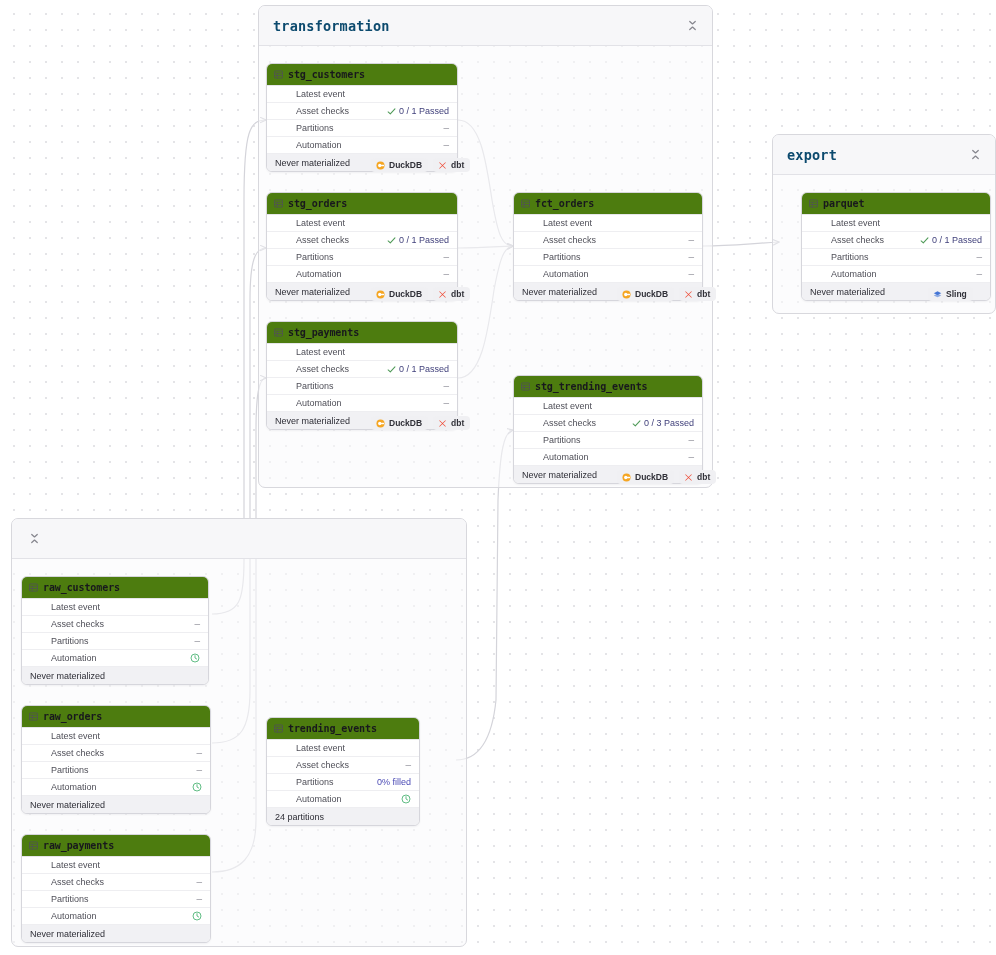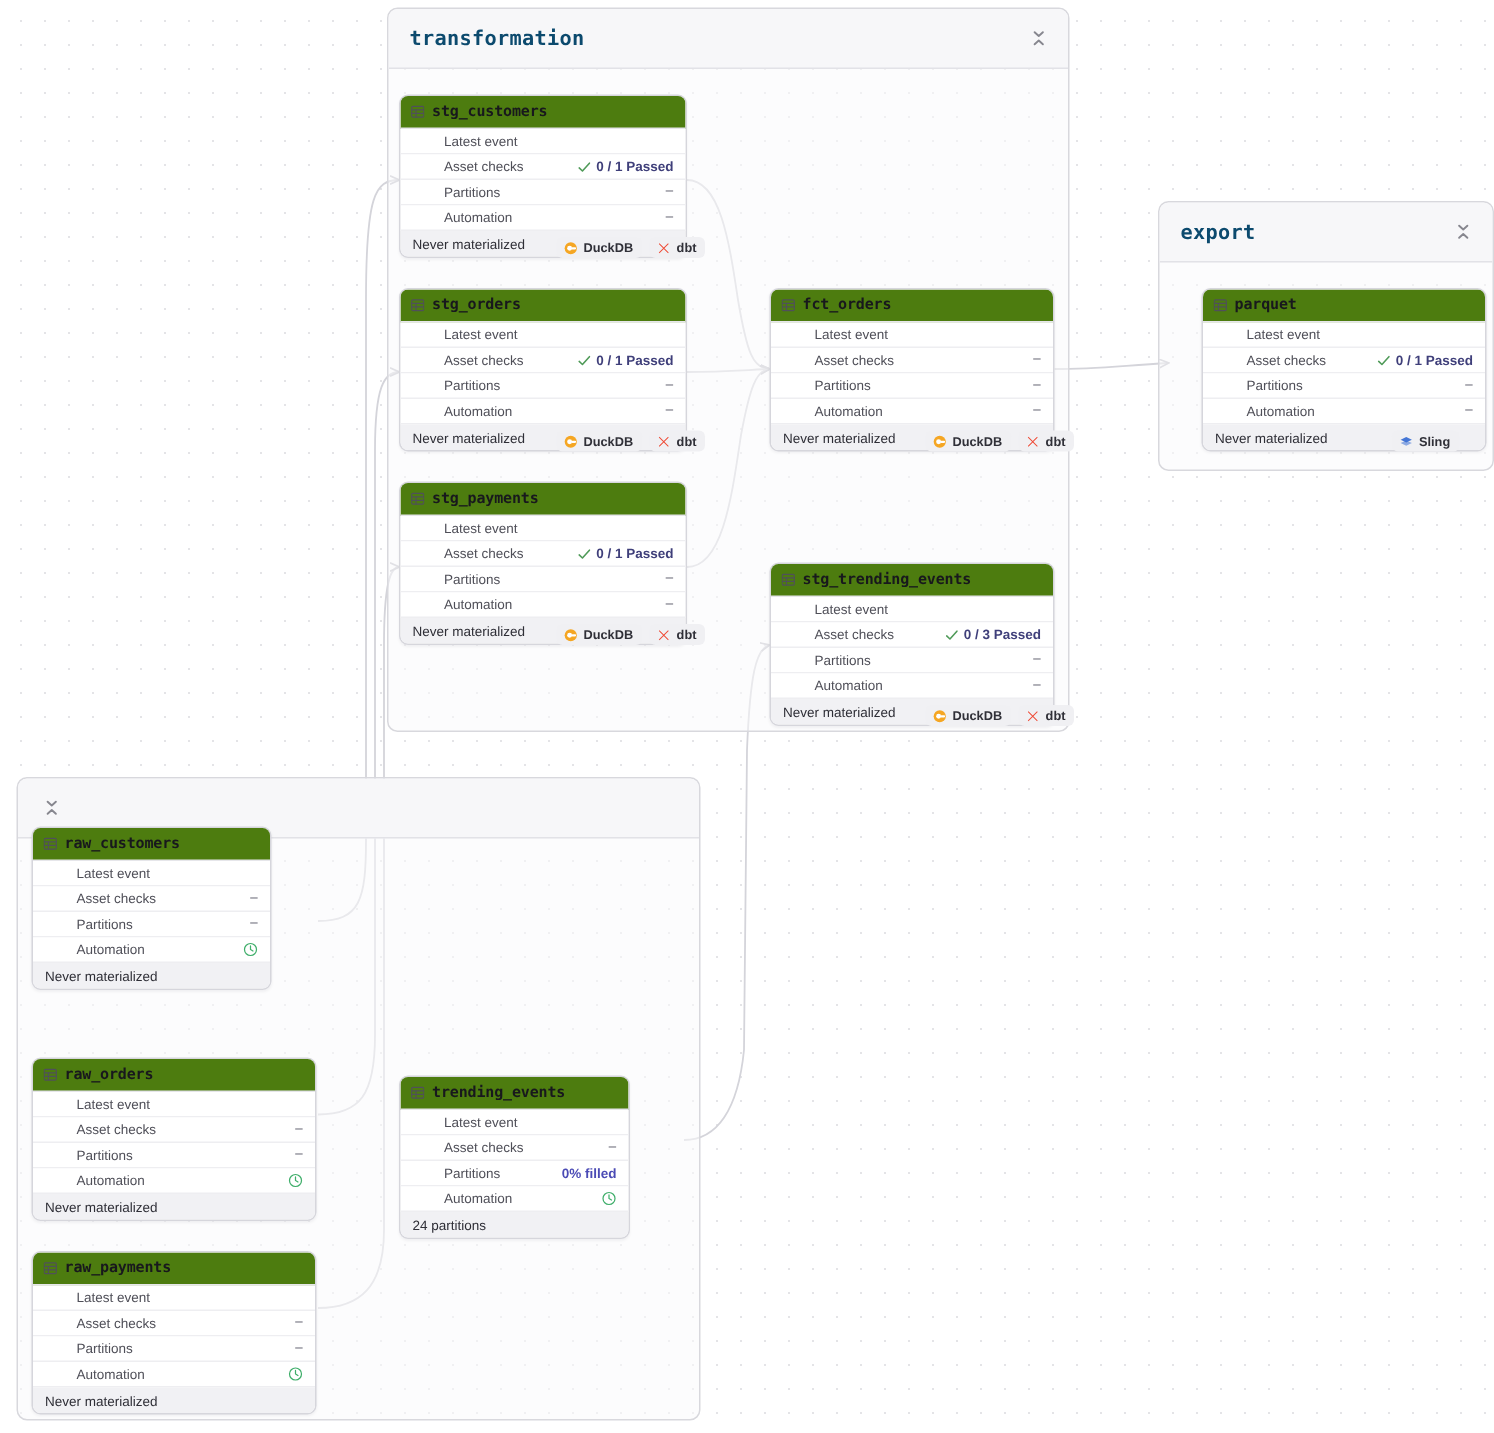--- a/index.html
+++ b/index.html
@@ -76,21 +76,21 @@
   }
   .node-row {
     display: flex; align-items: center;
     justify-content: space-between;
     padding: 3px 8px 3px 8px;
     border-bottom: 1px solid #eeeef1;
     background: #fff;
     min-height: 14.5px;
   }
   .node-row .k { color: #4f4f58; font-size: 9px; padding-left: 21px; }
-  .node-row .v { color: #6b6b75; font-size: 9px; display: flex; align-items: center; gap: 3px; font-weight: bold; }
+  .node-row .v { color: #6b6b75; font-size: 9px; display: flex; align-items: center; gap: 3px; }
   .v.dash { color: #9a9aa3; font-size: 10px; line-height: 8px; }
   .v.pass { color: #4f9a58; }
   .v.pass .txt { color: #3f3f7a; }
   .v.filled { color: #4b4bb5; }
   .node-foot {
     padding: 3.5px 8px;
     background: #f1f1f4;
     color: #2e2e36;
     font-size: 9px;
   }
@@ -356,21 +356,21 @@
         <div class="node-row">
                    <span class="k">Partitions</span>
           <span class="v dash">–</span>
                  </div>
         <div class="node-row">
                    <span class="k">Automation</span>
           <span class="v dash">–</span>
                  </div>
      <div class="node-foot">Never materialized</div>
       </div>
-      <div class="node" style="left: 21px; top: 551px; width: 160px;">
+      <div class="node" style="left: 21px; top: 576px; width: 188px;">
         <div class="node-head">
        <svg class="ticon" width="10" height="10" viewBox="0 0 12 12">
       <rect x="0.6" y="1.2" width="10.8" height="9.6" rx="1.2" fill="none" stroke="#50505a" stroke-width="1"></rect>
       <line x1="0.6" y1="4.3" x2="11.4" y2="4.3" stroke="#50505a" stroke-width="1"></line>
       <line x1="0.6" y1="7.4" x2="11.4" y2="7.4" stroke="#50505a" stroke-width="1"></line>
       <line x1="4.4" y1="4.3" x2="4.4" y2="10.8" stroke="#50505a" stroke-width="1"></line>
     </svg>
        <span class="node-title">raw_customers</span>
      </div>
      <div class="node-row">

